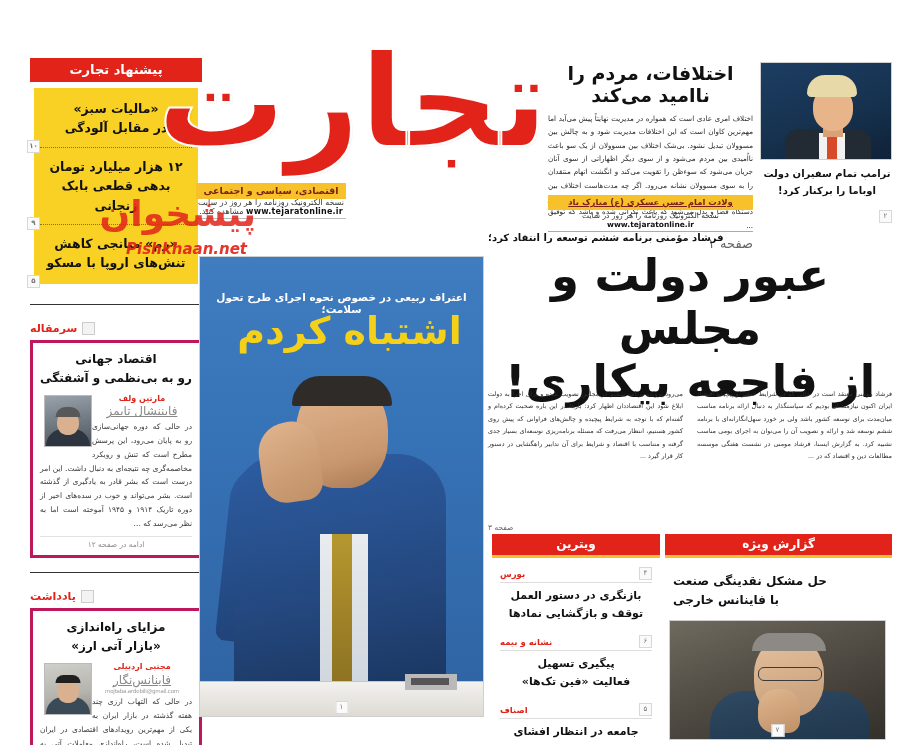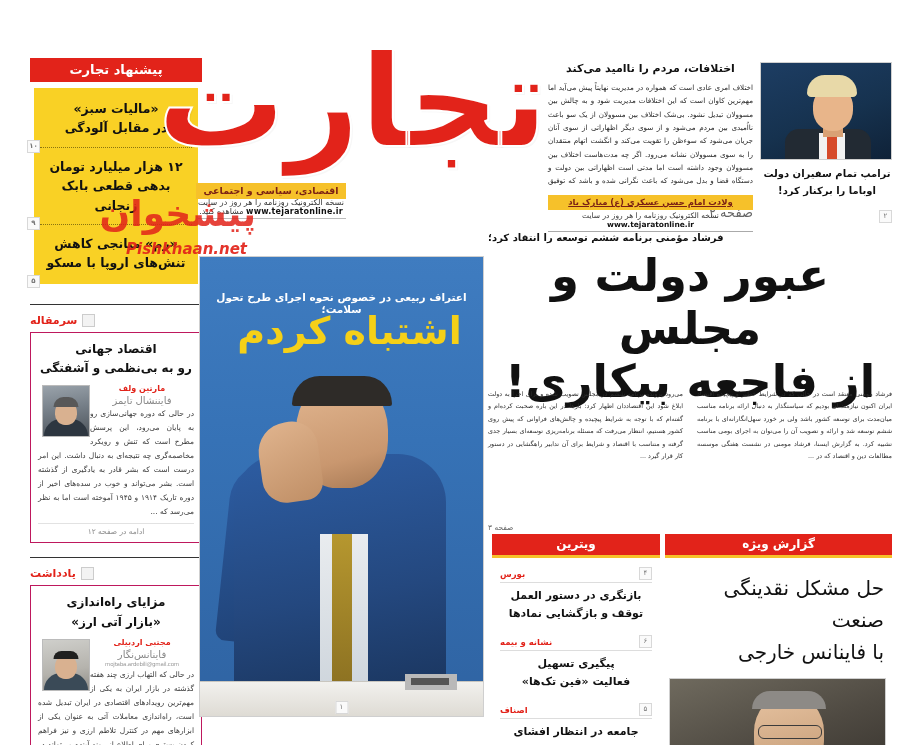--- a/index.html
+++ b/index.html
@@ -45,33 +45,33 @@
   }
   .yb-item:last-child{border-bottom:none;}
   .yb-pg{
     position:absolute;left:-13px;bottom:-6px;
   }
 
   .mini-sec{margin-top:14px;}
   .mini-sec-title{
     display:flex;align-items:center;justify-content:flex-start;
     flex-direction:row-reverse;gap:5px;
-    border-top:1.5px solid #333;padding-top:9px;
+    border-top:1.5px solid #333;padding-top:17px;
   }
   .mini-sec-title span.t{color:#e2231a;font-size:11px;font-weight:bold;}
   .mini-sec-title span.sq{
     width:11px;height:11px;border:1px solid #ccc;background:#f3f3f3;display:inline-block;
   }
-  .mini-card{border:1px solid #be185d;margin-top:5px;padding:7px 7px 6px;}
+  .mini-card{border:3px solid #be185d;margin-top:5px;padding:7px 7px 6px;}
   .mini-card h3{
     margin:0 0 6px;font-size:12px;font-weight:bold;text-align:center;
     line-height:1.6;
   }
   .byline{color:#e2231a;font-size:8px;font-weight:bold;text-align:center;line-height:1.3;}
-  .byline .role{color:#888;font-weight:normal;font-size:10px;display:block;}
+  .byline .role{color:#888;font-weight:normal;font-size:12px;display:block;text-decoration:underline;}
   .byline .mail{color:#999;font-weight:normal;font-size:5.5px;display:block;letter-spacing:-.2px;}
   .author-photo{
     float:left;width:46px;height:50px;margin:1px 0 3px 4px;
     background:linear-gradient(170deg,#9aa3ab 0%,#767f88 45%,#4d545b 100%);
     border:1px solid #bbb;position:relative;overflow:hidden;
   }
   .author-photo .face{
     position:absolute;left:50%;top:30%;transform:translateX(-50%);
     width:22px;height:24px;border-radius:48% 48% 45% 45%;
     background:#d9b190;
@@ -138,21 +138,21 @@
     line-height:1;position:absolute;right:4px;top:0;
   }
   .wm-en{
     position:absolute;left:6px;bottom:6px;color:#e2231a;
     font-size:15px;font-weight:bold;font-style:italic;opacity:.92;
   }
 
   
   .teaser{position:absolute;left:548px;top:62px;width:205px;}
   .teaser h2{
-    margin:0 0 6px;font-size:11px;font-weight:bold;text-align:center;
+    margin:0 0 6px;font-size:19px;font-weight:bold;text-align:center;
   }
   .teaser p{
     margin:0;font-size:7.2px;line-height:1.85;text-align:justify;color:#2b2b2b;
   }
   .teaser .pg{text-align:right;font-size:13px;color:#666;margin-top:4px;}
   .yellow-strip{
     position:absolute;left:548px;top:195px;width:205px;
     background:#f6c12a;color:#7a1f14;text-align:center;
     font-size:8.5px;font-weight:bold;padding:2px 0 3px;text-decoration:underline;
   }
@@ -302,21 +302,21 @@
     margin-top:4px;
   }
   .v-sep{height:5px;}
 
   .gozaresh{position:absolute;left:665px;top:534px;width:227px;bottom:8px;}
   .gozaresh-body{
     background-image:radial-gradient(#c8c8c8 .6px,transparent .7px);
     background-size:4px 4px;padding:7px 6px;margin-top:2px;
   }
   .g-title{
-    font-size:20px;font-weight:normal;text-align:right;line-height:1.6;
+    font-size:12px;font-weight:bold;text-align:left;line-height:1.6;
     background:#fff;padding:5px 2px;
   }
   .g-photo{
     margin-top:5px;width:100%;height:118px;position:relative;overflow:hidden;
     background:linear-gradient(160deg,#6f6a5e 0%,#4f4a42 50%,#332f2a 100%);
     border:1px solid #cfcfcf;
   }
   .g-photo .gp-head{
     position:absolute;left:84px;top:16px;width:70px;height:80px;
     background:linear-gradient(165deg,#e6c2a0,#c39a74);border-radius:46% 46% 44% 44%;

